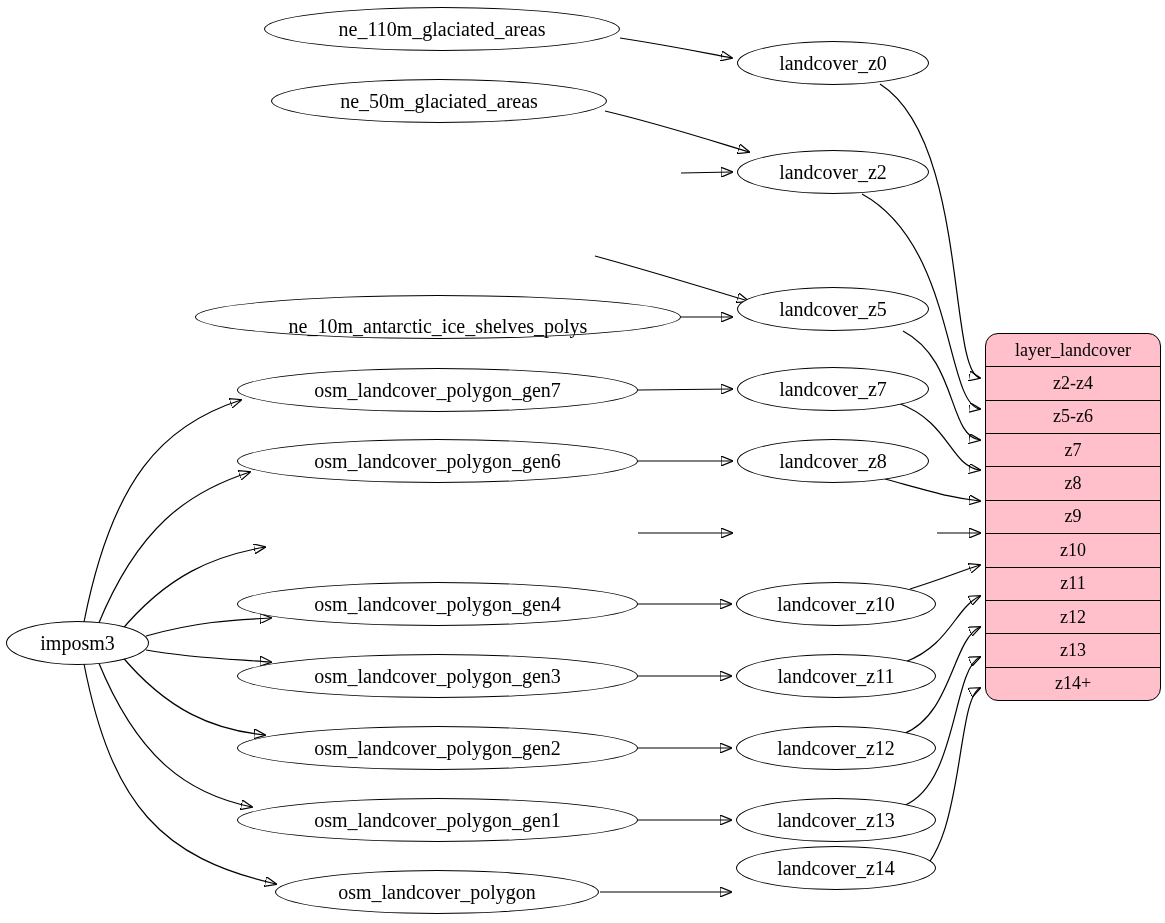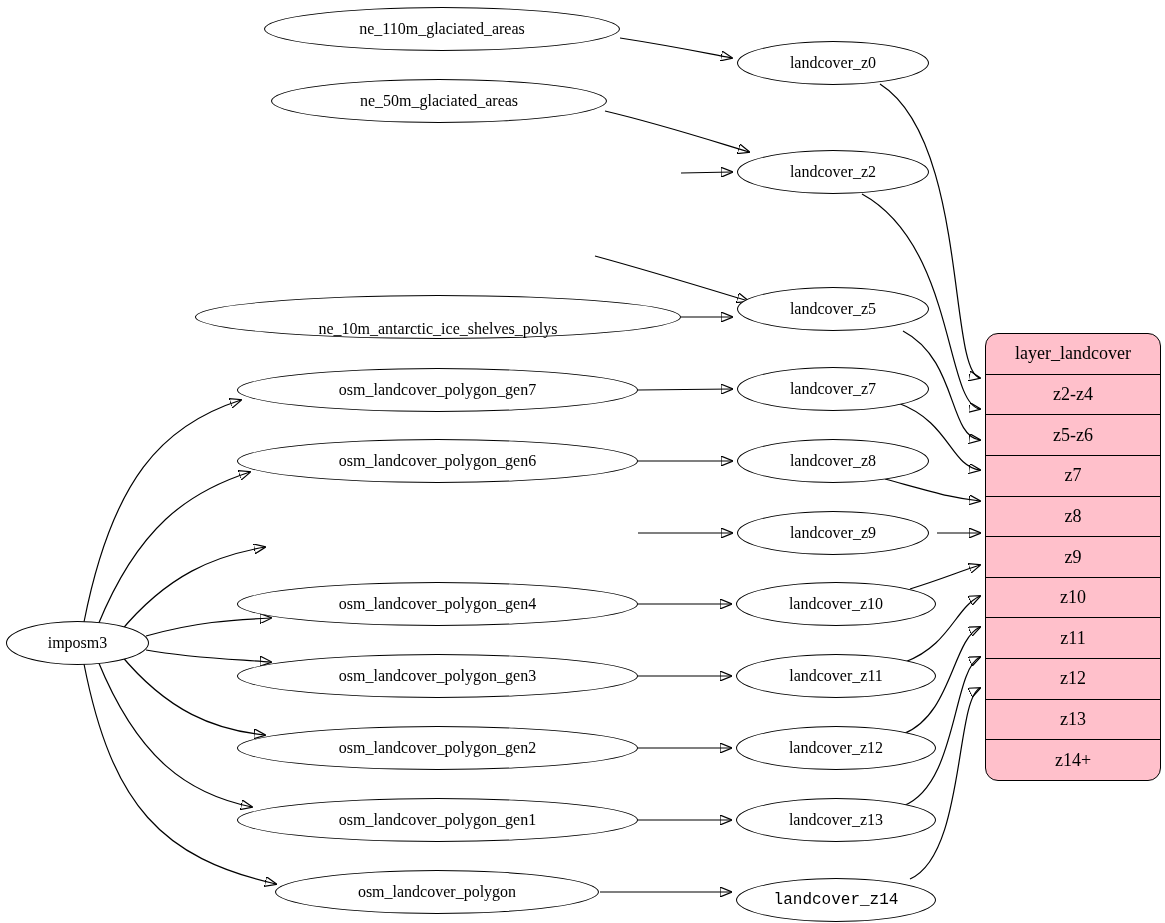--- a/index.html
+++ b/index.html
@@ -19,29 +19,29 @@
   .edges path { stroke: #000000; stroke-width: 1.2; fill: none; }
   .node {
     position: absolute;
     box-sizing: border-box;
     border: 1.4px solid #000000;
     border-radius: 50%;
     background: #ffffff;
     display: flex;
     align-items: center;
     justify-content: center;
-    font-size: 16px;
+    font-size: 20px;
     color: #000000;
     white-space: nowrap;
   }
   .record {
     position: absolute;
     box-sizing: border-box;
     left: 985px; top: 333px;
-    width: 176px; height: 448px;
+    width: 176px; height: 368px;
     border: 1.5px solid #000000;
     border-radius: 13px;
     background: #ffc0cb;
     display: flex;
     flex-direction: column;
     overflow: hidden;
   }
   .record .trow {
     flex: 1 1 0;
     display: flex;
@@ -145,36 +145,33 @@
   </div>
   <div class="node" style="left:737px; top:287px; width:192px; height:44px;">
     <span>landcover_z5</span>
   </div>
   <div class="node" style="left:737px; top:367px; width:192px; height:44px;">
     <span>landcover_z7</span>
   </div>
   <div class="node" style="left:737px; top:439px; width:192px; height:44px;">
     <span>landcover_z8</span>
   </div>
-  <div class="node" style="left:737px; top:511px; width:192px; height:44px;">
-    <span>landcover_z9</span>
-  </div>
   <div class="node" style="left:736px; top:582px; width:200px; height:44px;">
     <span>landcover_z10</span>
   </div>
   <div class="node" style="left:736px; top:654px; width:200px; height:44px;">
     <span>landcover_z11</span>
   </div>
   <div class="node" style="left:736px; top:726px; width:200px; height:44px;">
     <span>landcover_z12</span>
   </div>
   <div class="node" style="left:736px; top:798px; width:200px; height:44px;">
     <span>landcover_z13</span>
   </div>
-  <div class="node" style="left:736px; top:878px; width:200px; height:44px;font-family:Liberation Mono, monospace;">
+  <div class="node" style="left:736px; top:846px; width:200px; height:44px;">
     <span>landcover_z14</span>
   </div>
 
   <div class="record">
     <div class="trow">layer_landcover</div>
     <div class="trow">z2-z4</div>
     <div class="trow">z5-z6</div>
     <div class="trow">z7</div>
     <div class="trow">z8</div>
     <div class="trow">z9</div>

